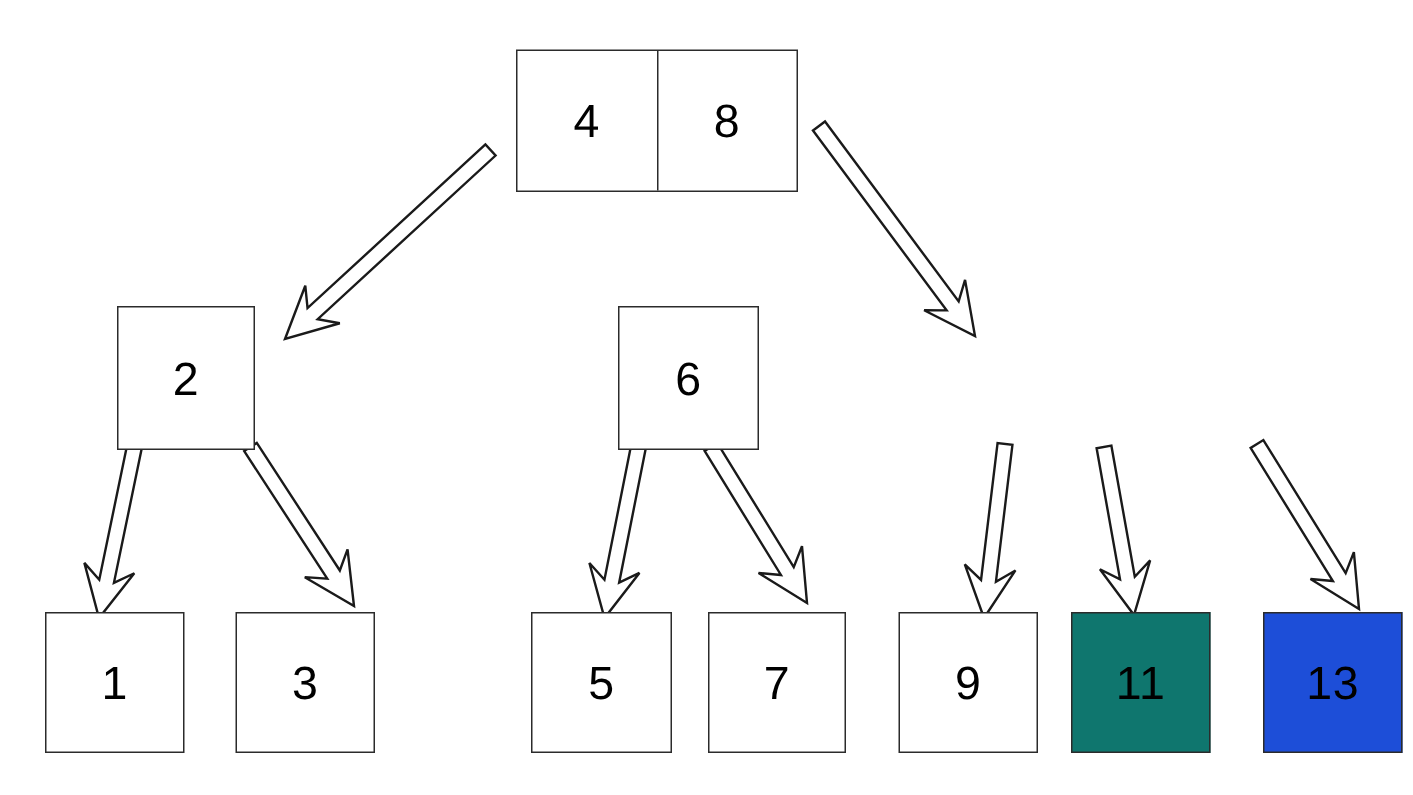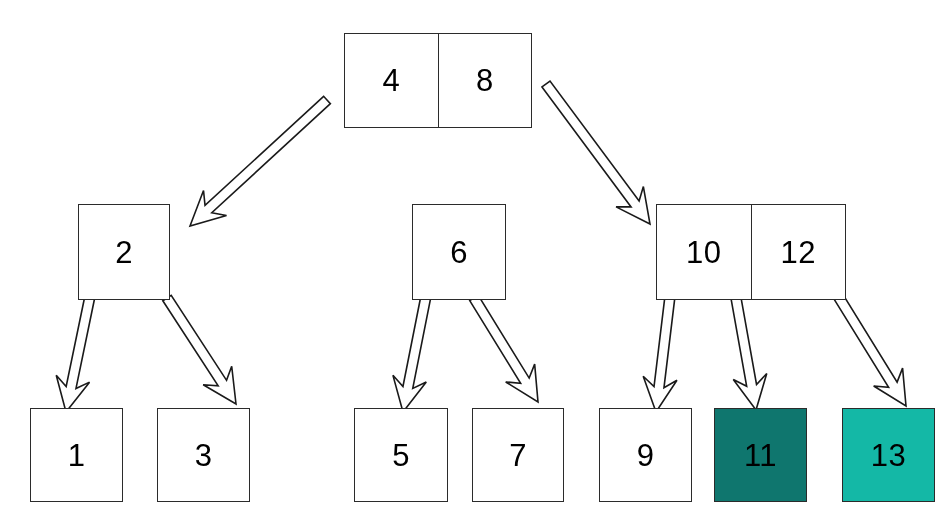--- a/index.html
+++ b/index.html
@@ -66,38 +66,34 @@
 <div class="btree-node" style="left: 344px; top: 33px; width: 188px; height: 95px; border-color: rgb(43, 43, 43); background: rgb(255, 255, 255);">
       <div class="node-cell" style="border-left-color: rgb(43, 43, 43); color: rgb(0, 0, 0);">4</div>
       <div class="node-cell" style="border-left-color: rgb(43, 43, 43); color: rgb(0, 0, 0);">8</div>
     </div>
     <div class="btree-node" style="left: 78px; top: 204px; width: 92px; height: 96px; border-color: rgb(43, 43, 43); background: rgb(255, 255, 255);">
       <div class="node-cell" style="border-left-color: rgb(43, 43, 43); color: rgb(0, 0, 0);">2</div>
     </div>
     <div class="btree-node" style="left: 412px; top: 204px; width: 94px; height: 96px; border-color: rgb(43, 43, 43); background: rgb(255, 255, 255);">
       <div class="node-cell" style="border-left-color: rgb(43, 43, 43); color: rgb(0, 0, 0);">6</div>
     </div>
-    <div class="btree-node" style="left: 656px; top: 204px; width: 190px; height: 96px; border-color: rgb(43, 43, 43); background: rgb(255, 255, 255);">
-      <div class="node-cell" style="border-left-color: rgb(43, 43, 43); color: rgb(0, 0, 0);">10</div>
-      <div class="node-cell" style="border-left-color: rgb(43, 43, 43); color: rgb(0, 0, 0);">12</div>
-    </div>
     <div class="btree-node" style="left: 30px; top: 408px; width: 93px; height: 94px; border-color: rgb(43, 43, 43); background: rgb(255, 255, 255);">
       <div class="node-cell" style="border-left-color: rgb(43, 43, 43); color: rgb(0, 0, 0);">1</div>
     </div>
     <div class="btree-node" style="left: 157px; top: 408px; width: 93px; height: 94px; border-color: rgb(43, 43, 43); background: rgb(255, 255, 255);">
       <div class="node-cell" style="border-left-color: rgb(43, 43, 43); color: rgb(0, 0, 0);">3</div>
     </div>
     <div class="btree-node" style="left: 354px; top: 408px; width: 94px; height: 94px; border-color: rgb(43, 43, 43); background: rgb(255, 255, 255);">
       <div class="node-cell" style="border-left-color: rgb(43, 43, 43); color: rgb(0, 0, 0);">5</div>
     </div>
     <div class="btree-node" style="left: 472px; top: 408px; width: 92px; height: 94px; border-color: rgb(43, 43, 43); background: rgb(255, 255, 255);">
       <div class="node-cell" style="border-left-color: rgb(43, 43, 43); color: rgb(0, 0, 0);">7</div>
     </div>
     <div class="btree-node" style="left: 599px; top: 408px; width: 93px; height: 94px; border-color: rgb(43, 43, 43); background: rgb(255, 255, 255);">
       <div class="node-cell" style="border-left-color: rgb(43, 43, 43); color: rgb(0, 0, 0);">9</div>
     </div>
     <div class="btree-node" style="left: 714px; top: 408px; width: 93px; height: 94px; border-color: rgb(43, 43, 43); background: #0f766e;">
       <div class="node-cell" style="border-left-color: rgb(43, 43, 43); color: rgb(0, 0, 0);">11</div>
     </div>
-    <div class="btree-node" style="left: 842px; top: 408px; width: 93px; height: 94px; border-color: rgb(43, 43, 43); background: #14b8a6;">
+    <div class="btree-node" style="left: 842px; top: 408px; width: 93px; height: 94px; border-color: rgb(43, 43, 43); background: #1d4ed8;">
       <div class="node-cell" style="border-left-color: rgb(43, 43, 43); color: rgb(0, 0, 0);">13</div>
     </div>
   </div>
 
 </body></html>

